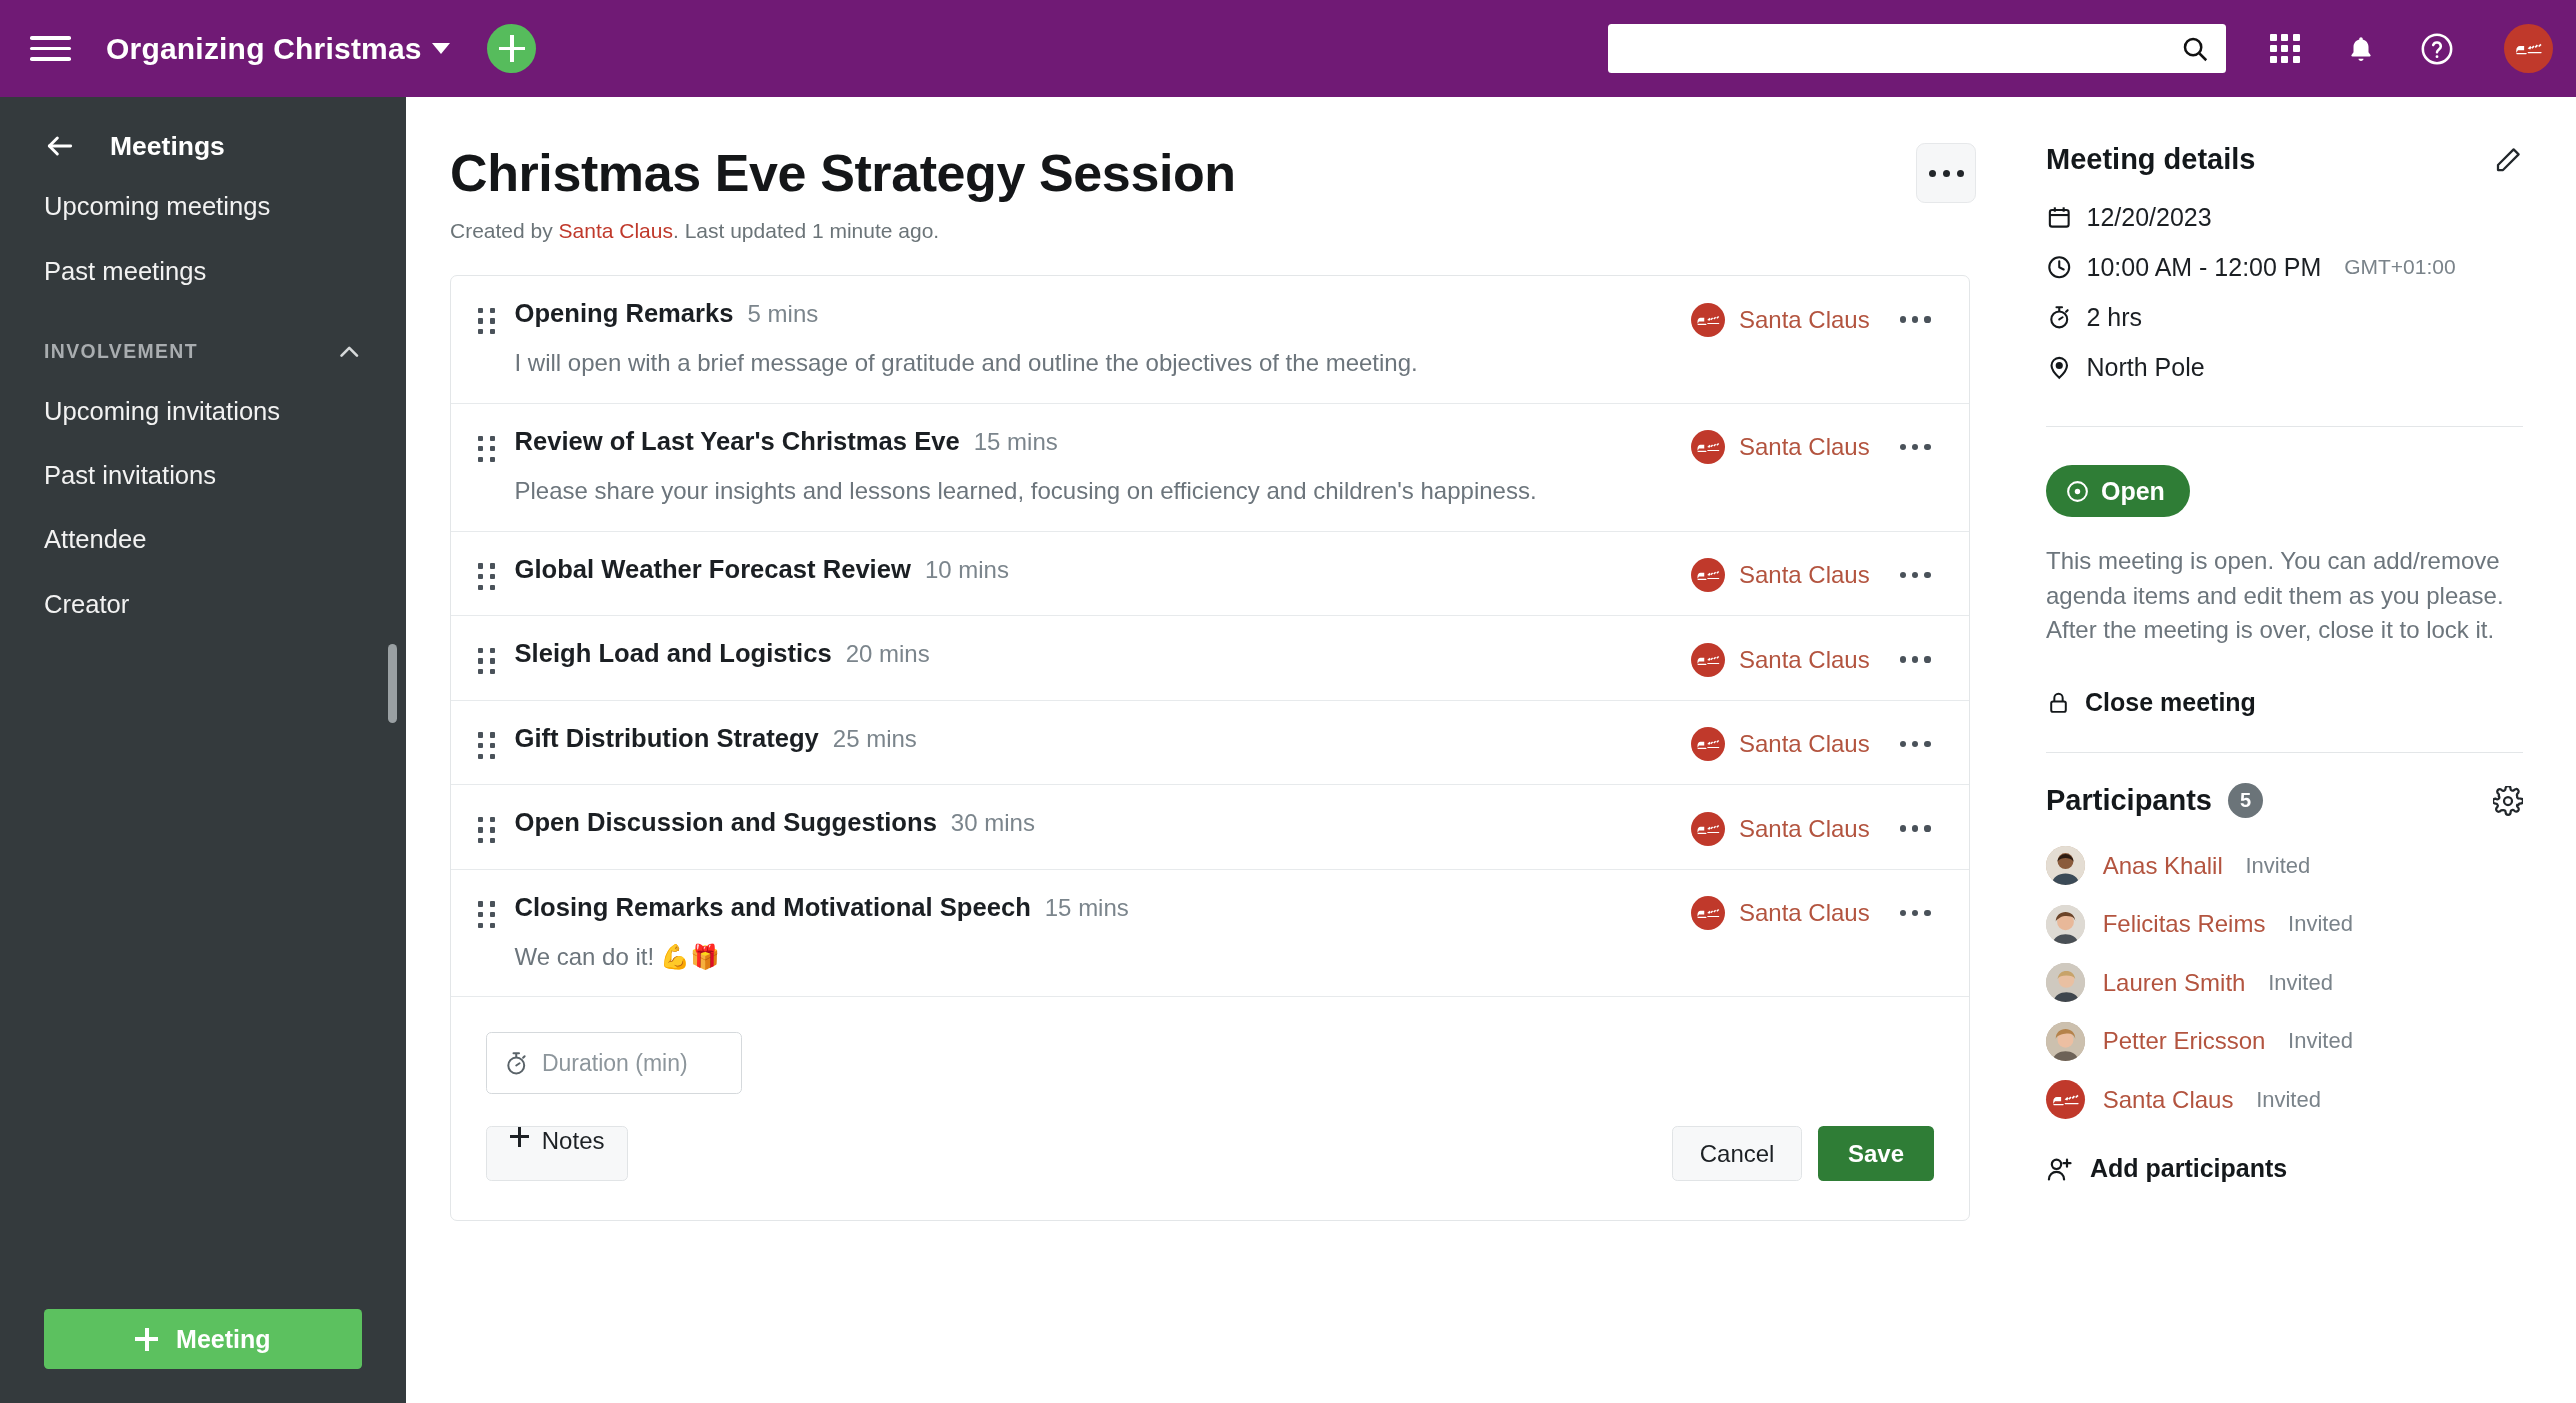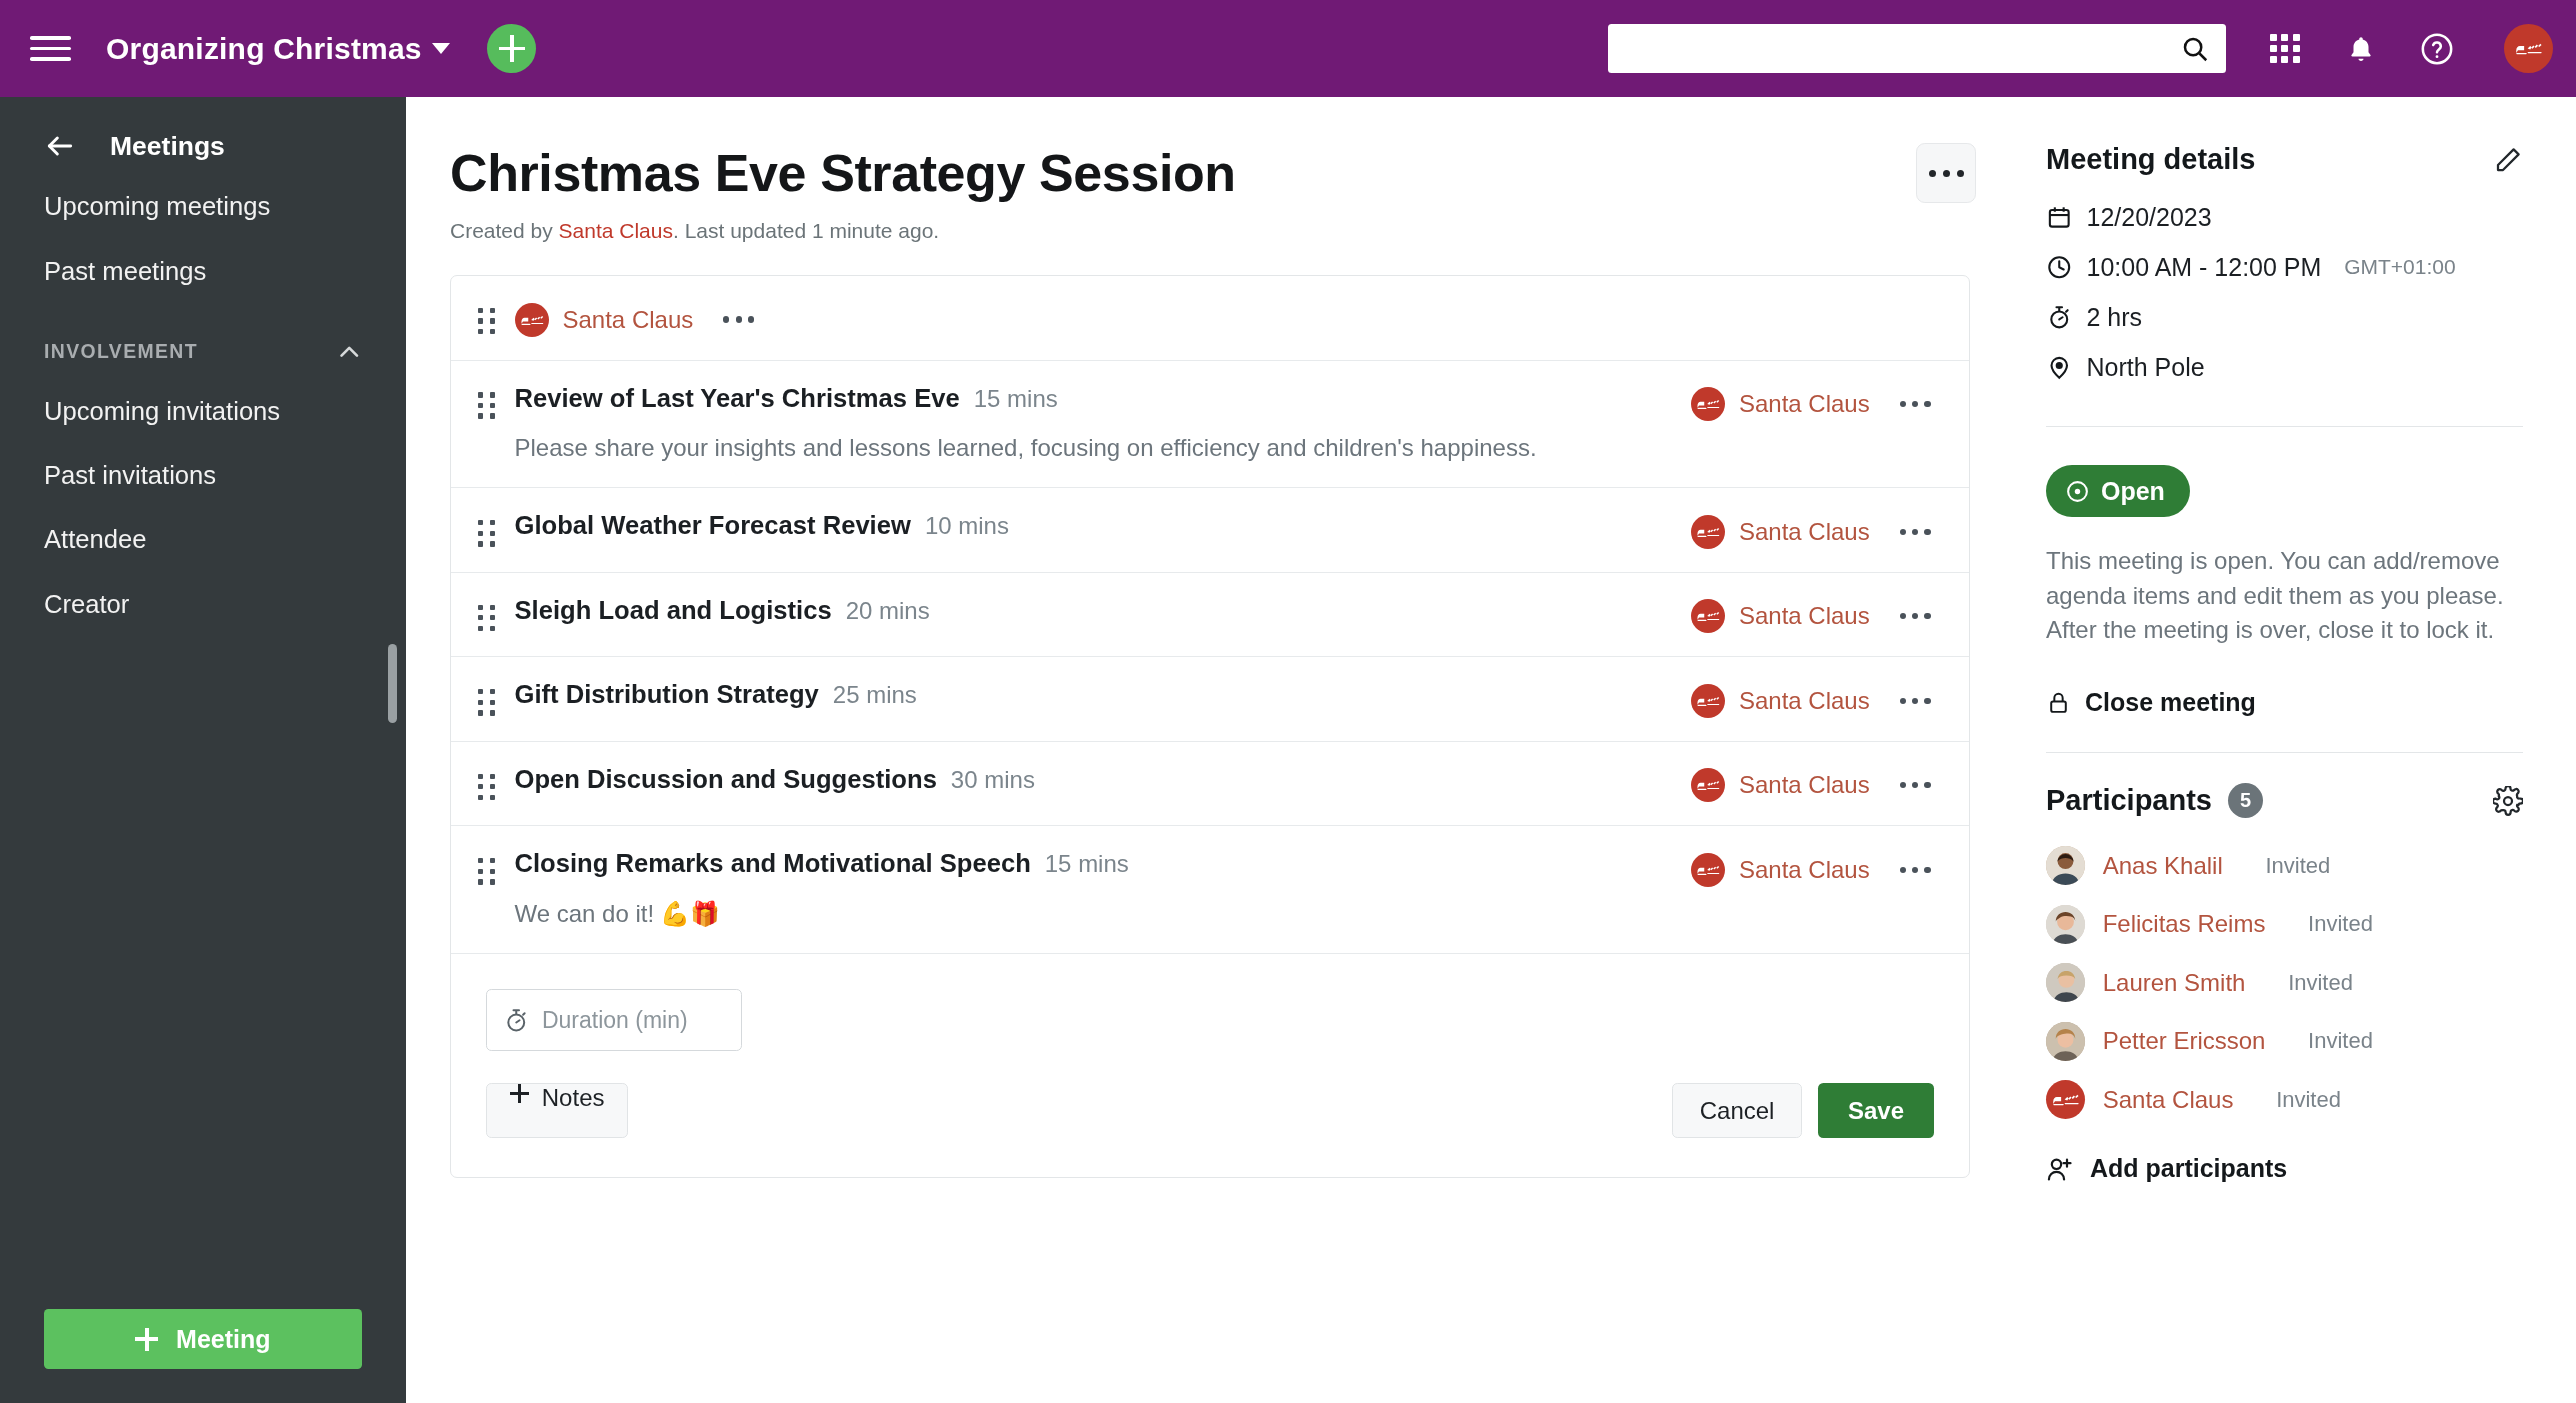--- a/index.html
+++ b/index.html
@@ -220,21 +220,21 @@
     color: #fff; font-size: 20px; font-weight: 600; display: flex; align-items: center;
     justify-content: center;
   }
   .plist { margin-top: 23px; display: flex; flex-direction: column; gap: 8.8px; }
   .prow { display: flex; align-items: center; gap: 17.7px; padding: 5.3px 0; cursor: pointer; }
   .pavatar {
     width: 39px; height: 39px; border-radius: 50%; flex: 0 0 39px; overflow: hidden;
     display: flex; align-items: center; justify-content: center;
   }
   .pname { font-size: 24px; color: #b3543f; }
-  .pstatus { font-size: 22px; color: #7a838a; margin-left: 25px; }
+  .pstatus { font-size: 22px; color: #7a838a; margin-left: 5px; }
   .add-participants {
     margin-top: 30px; display: flex; align-items: center; gap: 16px;
     font-size: 25px; font-weight: 700; color: #14181b; cursor: pointer;
   }
   .adduser-icon { width: 28px; height: 28px; flex: 0 0 28px; color: #14181b; }
 </style>
 </head>
 <body>
 
 <div class="topbar">
@@ -375,20 +375,27 @@
 
         <div class="agenda-row">
           <div class="drag-handle">
             <span></span>
               <span></span>
               <span></span>
               <span></span>
               <span></span>
               <span></span>
           </div>
+          <div class="row-main">
+            <div class="row-headline">
+              <span class="item-title">Opening Remarks</span>
+              <span class="item-dur">5 mins</span>
+            </div>
+            <div class="item-notes">I will open with a brief message of gratitude and outline the objectives of the meeting.</div>
+          </div>
           <div class="row-owner">
             <span class="owner-avatar">
               <svg viewBox="0 0 40 40" width="30" height="30">
                   <g fill="#fff">
                     <path d="M6 22c0-3 2-5 4-5h5v5h-7l-2 3z"></path>
                     <rect x="6" y="25" width="12" height="1.6" rx=".8"></rect>
                     <path d="M19 20l3-3 1.5 1.5L22 21z"></path>
                     <path d="M23 19l2.5-2.5 1.4 1.4L24.4 20.4z"></path>
                     <path d="M27 18l2.5-2.5 1.4 1.4L28.4 19.4z"></path>
                     <path d="M31 17l2.5-2.5 1.4 1.4L32.4 18.4z"></path>

